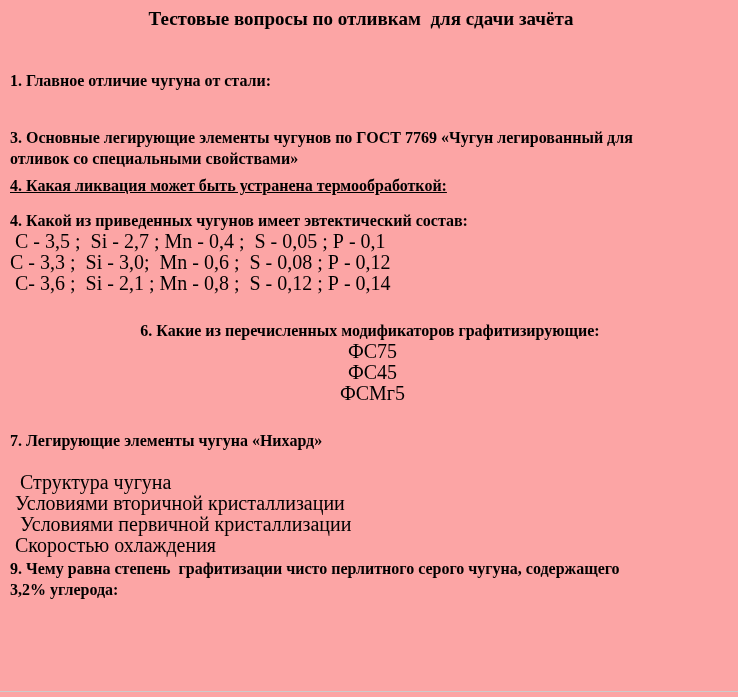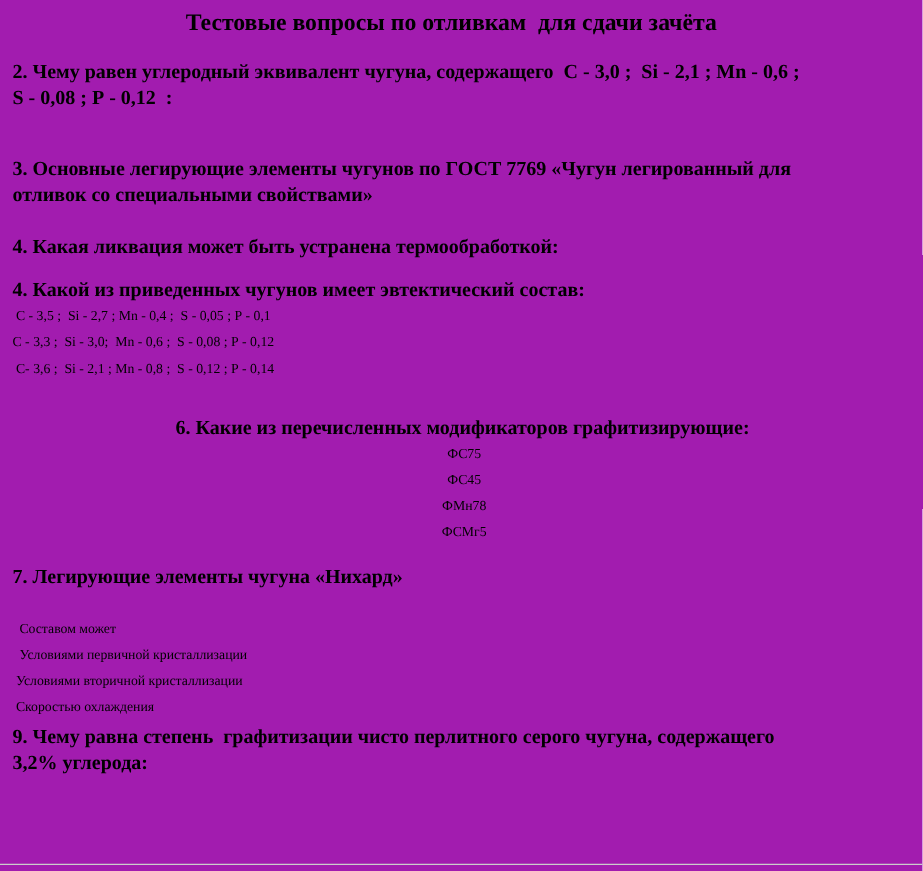--- a/index.html
+++ b/index.html
@@ -7,21 +7,21 @@
     padding: 0;
     background: #ffffff;
     width: 738px;
     height: 697px;
     overflow: hidden;
   }
   .page {
     position: relative;
     width: 738px;
     height: 697px;
-    background: #a21caf;
+    background: #fca5a5;
     color: #000000;
     font-family: "Liberation Serif", "DejaVu Serif", serif;
     box-sizing: border-box;
     padding: 8px 8px 0 10px;
   }
   .doc-title {
     font-size: 19px;
     font-weight: bold;
     line-height: 22px;
     text-align: center;
@@ -32,56 +32,55 @@
     margin: 0;
   }
   .q-heading {
     font-size: 16px;
     font-weight: bold;
     line-height: 21px;
     white-space: pre-wrap;
     margin: 0;
   }
   .q-option {
-    font-size: 11px;
+    font-size: 20px;
     font-weight: normal;
     line-height: 21px;
     white-space: pre-wrap;
     margin: 0;
   }
   #q1 { margin-top: 40px; }
   #q2 { margin-top: 17px; }
   #q3 { margin-top: 36px; }
-  #q4 { margin-top: 20px; }
+  #q4 { margin-top: 6px; text-decoration: underline; }
   #q5 { margin-top: 14px; }
   #q6 { margin-top: 26px; text-align: center; }
-  #q7 { margin-top: 14px; }
+  #q7 { margin-top: 26px; }
   #q8 { margin-top: 21px; }
   #q9 { margin-top: 2px; }
   .page-divider-line {
     position: absolute;
     left: 0;
     top: 691px;
     width: 738px;
     height: 1px;
     background: #cccccc;
   }
 </style>
 </head>
 <body>
 
 <div class="page">
 
   <div class="doc-title">Тестовые вопросы по отливкам  для сдачи зачёта</div>
 
+  <div class="q" id="q1">
+    <div class="q-heading">1. Главное отличие чугуна от стали:</div>
+  </div>
 
-  <div class="q" id="q2">
-    <div class="q-heading">2. Чему равен углеродный эквивалент чугуна, содержащего  С - 3,0 ;  Si - 2,1 ; Mn - 0,6 ;
-S - 0,08 ; Р - 0,12  :</div>
-  </div>
 
   <div class="q" id="q3">
     <div class="q-heading">3. Основные легирующие элементы чугунов по ГОСТ 7769 «Чугун легированный для
 отливок со специальными свойствами»</div>
   </div>
 
   <div class="q" id="q4">
     <div class="q-heading">4. Какая ликвация может быть устранена термообработкой:</div>
   </div>
 
@@ -89,32 +88,31 @@
     <div class="q-heading">4. Какой из приведенных чугунов имеет эвтектический состав:</div>
     <div class="q-option"> С - 3,5 ;  Si - 2,7 ; Mn - 0,4 ;  S - 0,05 ; Р - 0,1</div>
     <div class="q-option">С - 3,3 ;  Si - 3,0;  Mn - 0,6 ;  S - 0,08 ; Р - 0,12</div>
     <div class="q-option"> С- 3,6 ;  Si - 2,1 ; Mn - 0,8 ;  S - 0,12 ; Р - 0,14</div>
   </div>
 
   <div class="q" id="q6">
     <div class="q-heading">6. Какие из перечисленных модификаторов графитизирующие:</div>
     <div class="q-option"> ФС75</div>
     <div class="q-option"> ФС45</div>
-    <div class="q-option"> ФМн78</div>
     <div class="q-option"> ФСМг5</div>
   </div>
 
   <div class="q" id="q7">
     <div class="q-heading">7. Легирующие элементы чугуна «Нихард»</div>
   </div>
 
   <div class="q" id="q8">
-    <div class="q-option">  Составом может</div>
+    <div class="q-option">  Структура чугуна</div>
+    <div class="q-option"> Условиями вторичной кристаллизации</div>
     <div class="q-option">  Условиями первичной кристаллизации</div>
-    <div class="q-option"> Условиями вторичной кристаллизации</div>
     <div class="q-option"> Скоростью охлаждения</div>
   </div>
 
   <div class="q" id="q9">
     <div class="q-heading">9. Чему равна степень  графитизации чисто перлитного серого чугуна, содержащего
 3,2% углерода:</div>
   </div>
 
   <div class="page-divider-line"></div>
 

